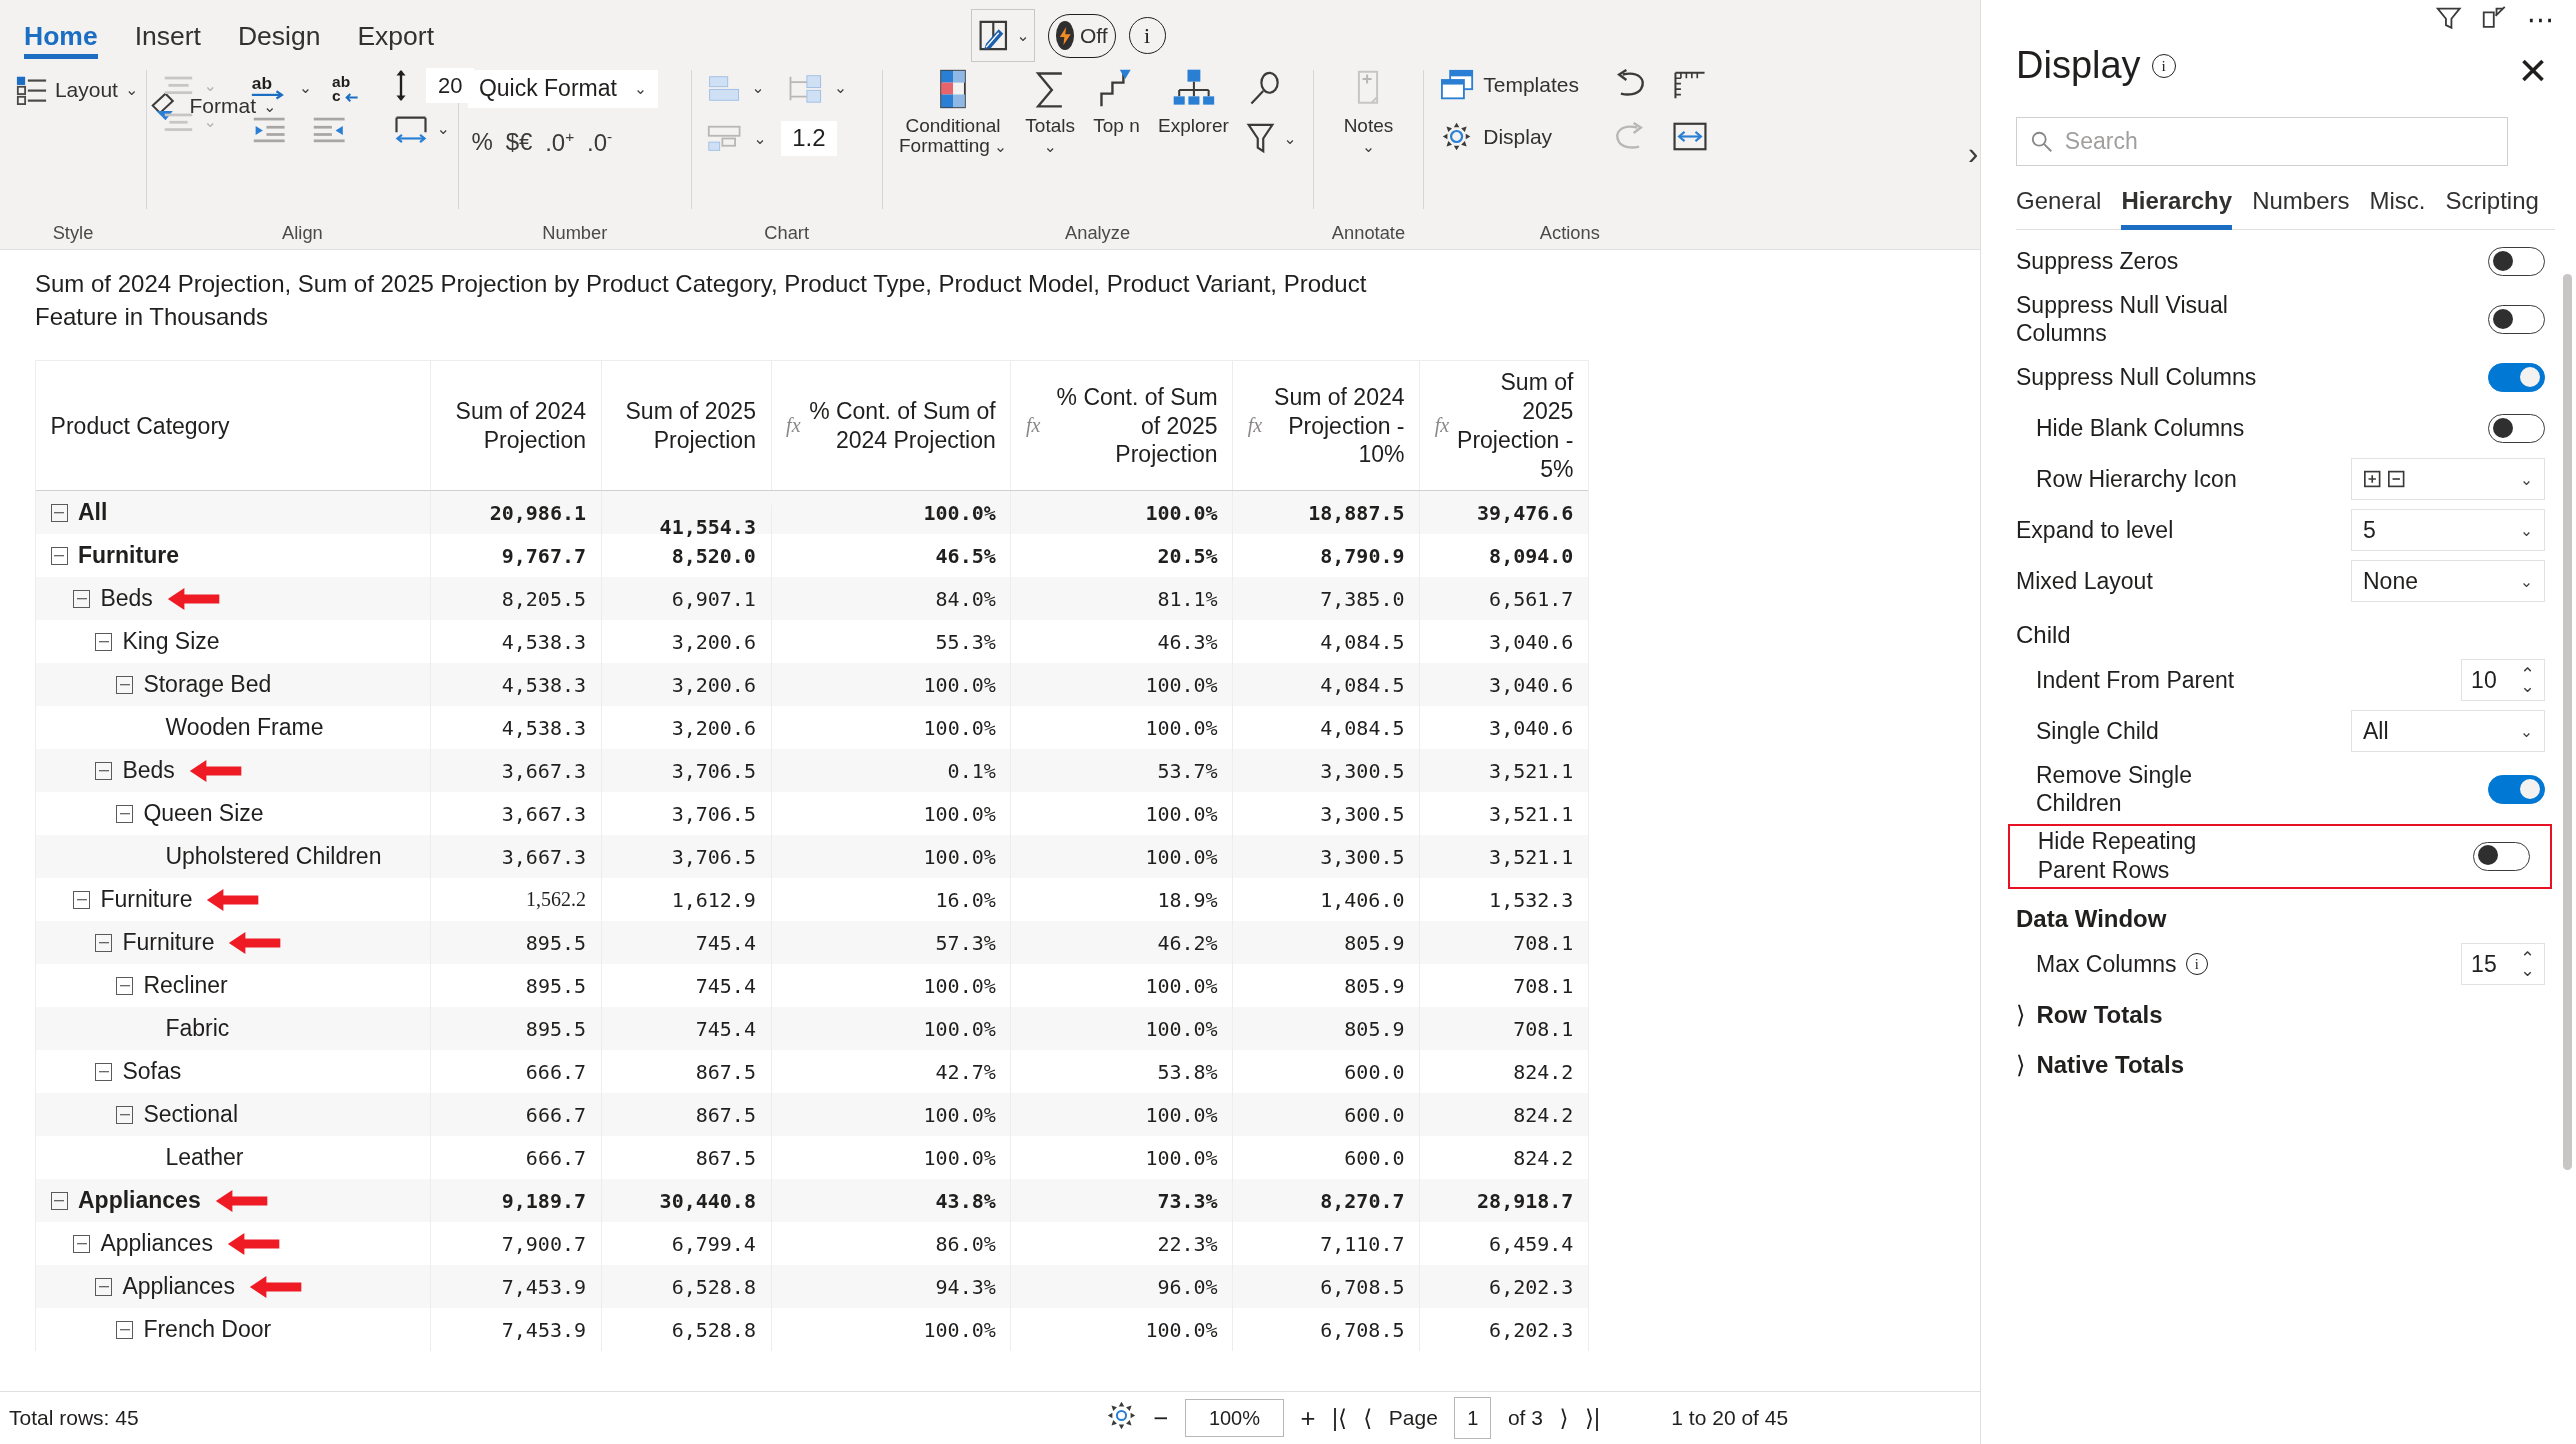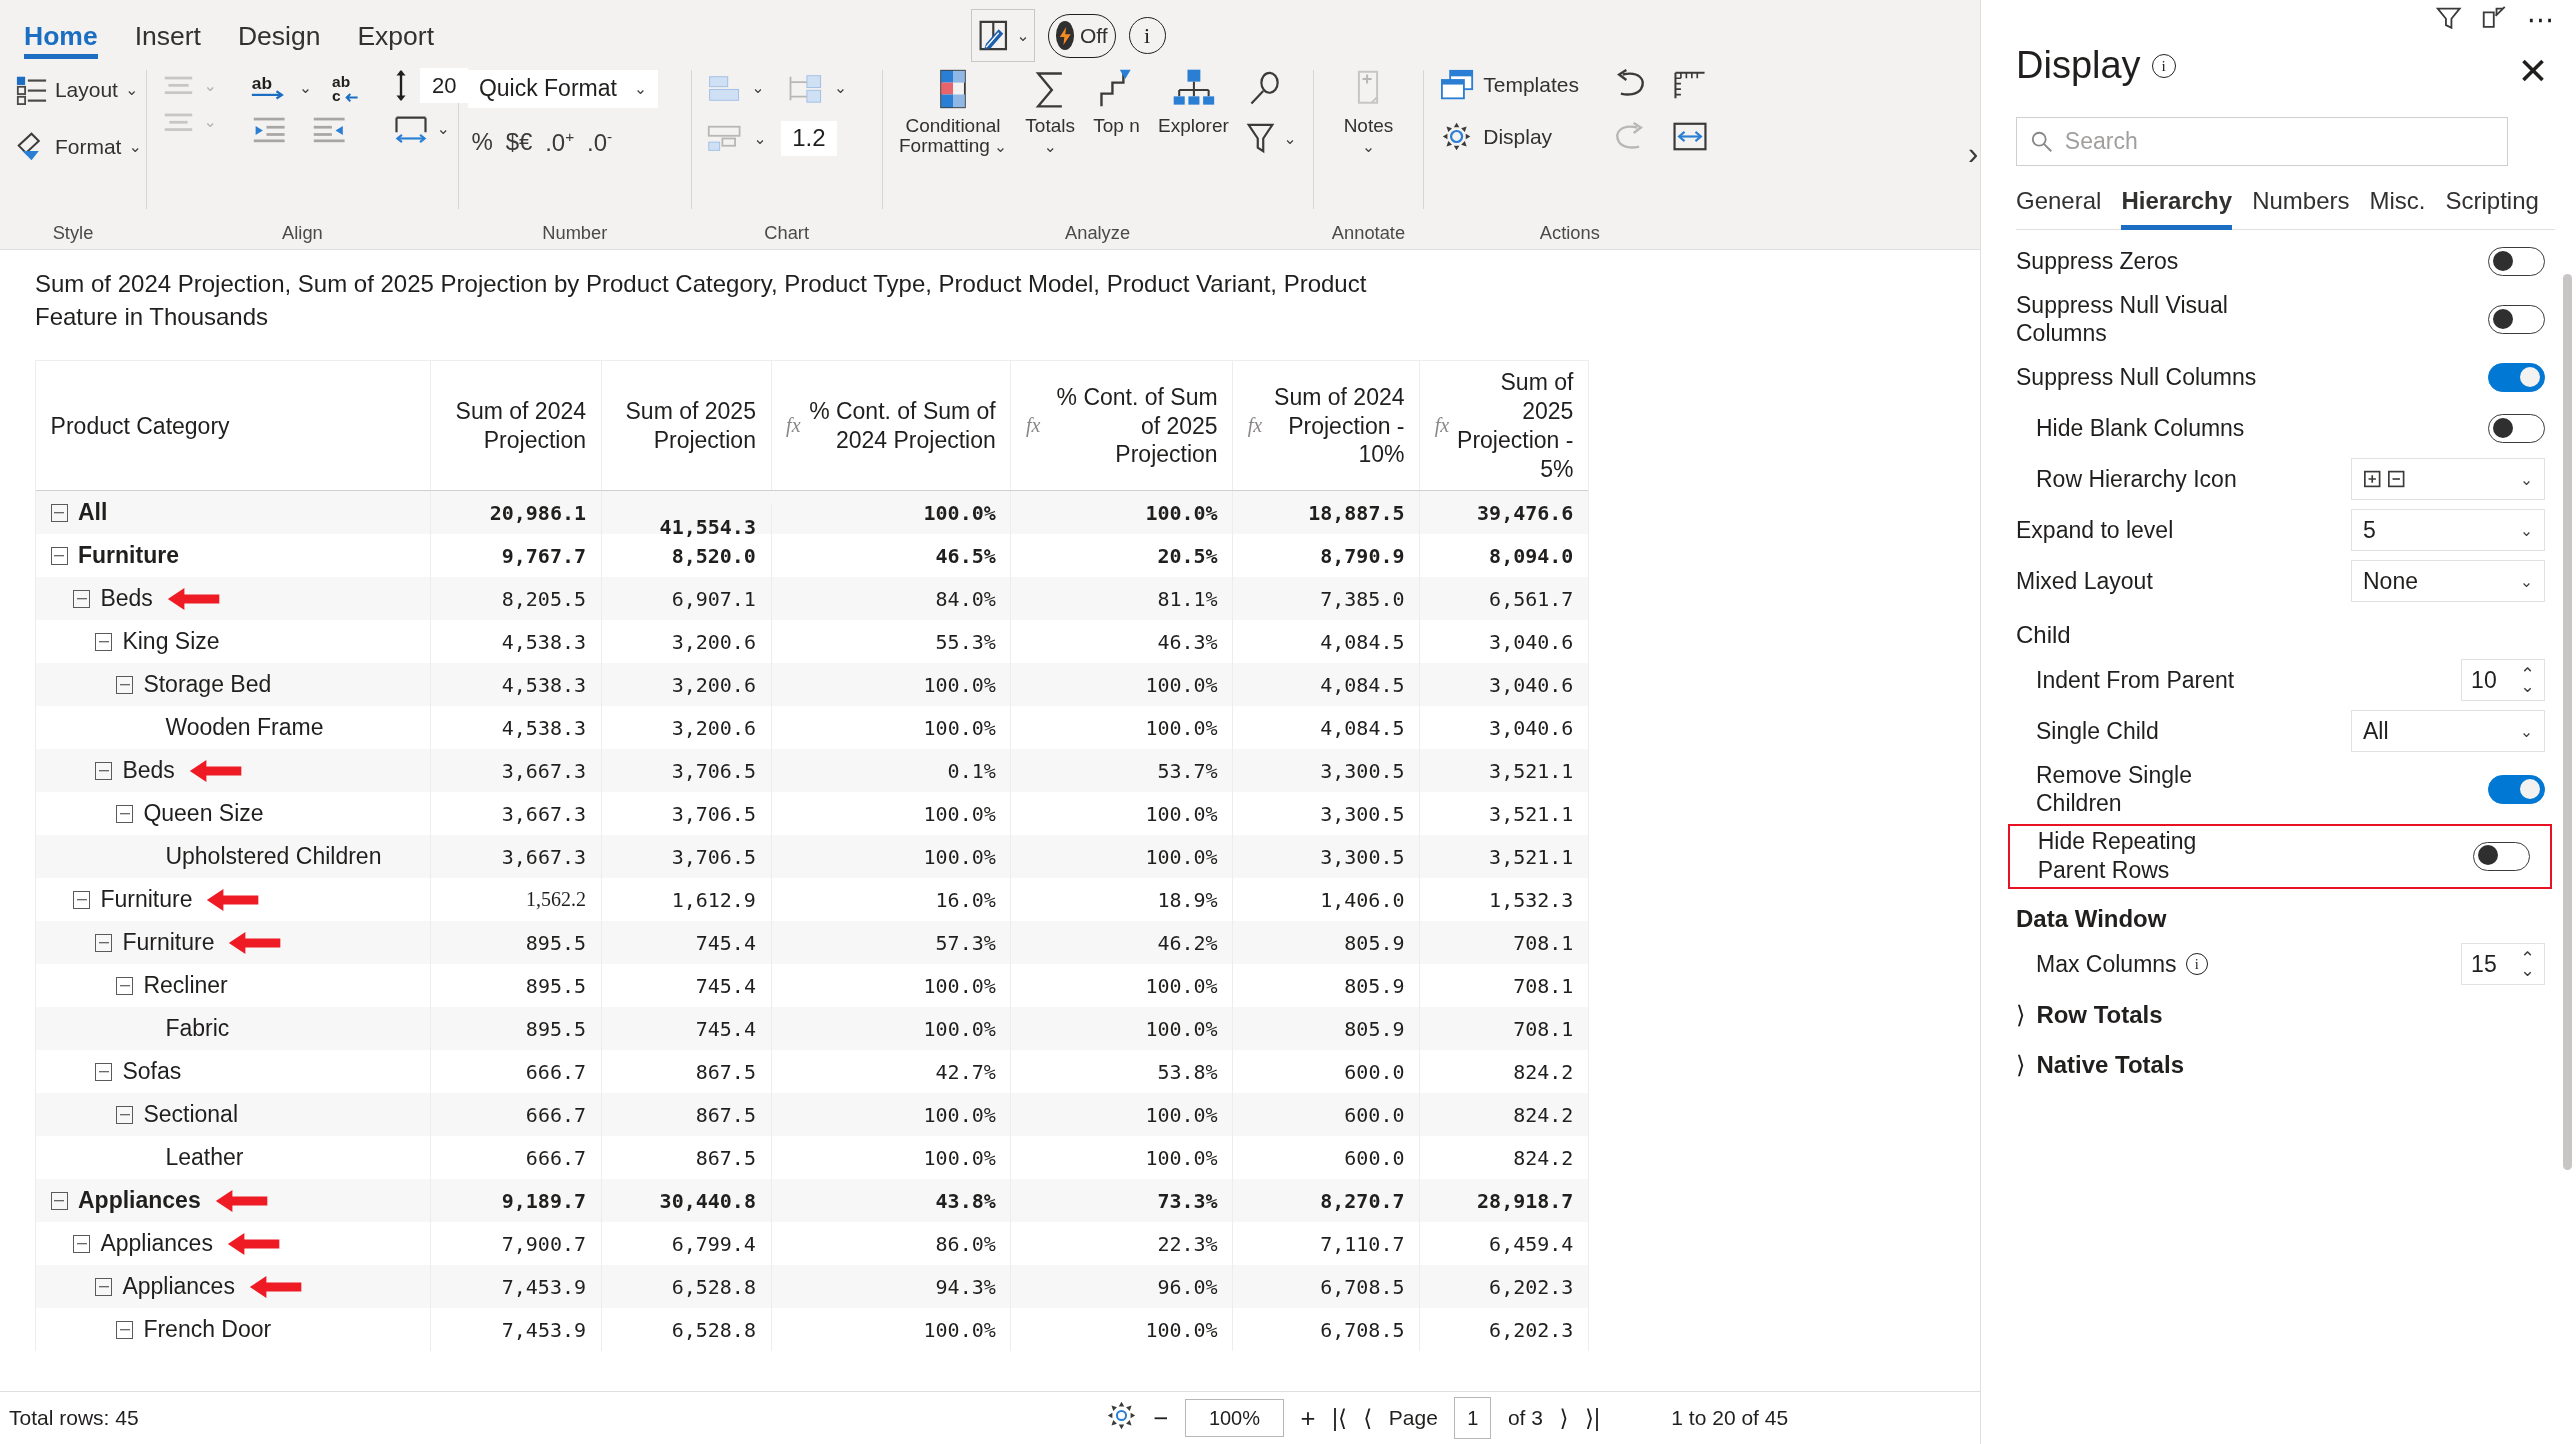--- a/index.html
+++ b/index.html
@@ -173,21 +173,21 @@
           </svg>
       </span>
       <span class="txt">Off</span>
     </div>
     <div class="circ-i">i</div>
   </div>
 
   <div id="ribbon-body">
 
     <div class="rgroup" style="width:146px">
-      <div class="rgroup-content" style="flex-direction:column; padding-top:12.8px;">
+      <div class="rgroup-content" style="flex-direction:row; padding-top:12.8px;">
         <div class="btnh">
           <svg width="33" height="31" viewBox="0 0 36 34">
             <rect x="2" y="3" width="9" height="9" fill="#1b6ec2"></rect>
             <rect x="14" y="6" width="20" height="2.4" fill="#4a4a48"></rect>
             <rect x="3" y="14" width="8" height="8" fill="none" stroke="#4a4a48" stroke-width="2"></rect>
             <rect x="14" y="17" width="20" height="2.4" fill="#4a4a48"></rect>
             <rect x="3" y="25" width="8" height="8" fill="none" stroke="#4a4a48" stroke-width="2"></rect>
             <rect x="14" y="28" width="20" height="2.4" fill="#4a4a48"></rect>
           </svg>
           <span class="lbl">Layout</span>
@@ -270,21 +270,21 @@
                 <rect x="4" y="27" width="34" height="3" fill="#a8a6a4"></rect>
                 <path d="M28 17 L36 12 L36 22 Z" fill="#2a7fd4"></path>
               </svg>
             </div>
           </div>
         </div>
 
         <div class="sep" style="height:84px; margin:5.5px 5.5px 0 5.5px;"></div>
 
         <div class="col2" style="gap:5.5px">
-          <div class="row" style="gap:9px">
+          <div class="row" style="gap:15px">
             <svg width="20" height="35" viewBox="0 0 22 38">
               <path d="M11 3 V35" stroke="#201f1e" stroke-width="2.6"></path>
               <path d="M6 8 L11 2 L16 8 Z" fill="#201f1e"></path>
               <path d="M6 30 L11 36 L16 30 Z" fill="#201f1e"></path>
             </svg>
             <div class="numbox">
               <span>20</span>
             </div>
             <div class="spin">
                 <span>⌃</span>

